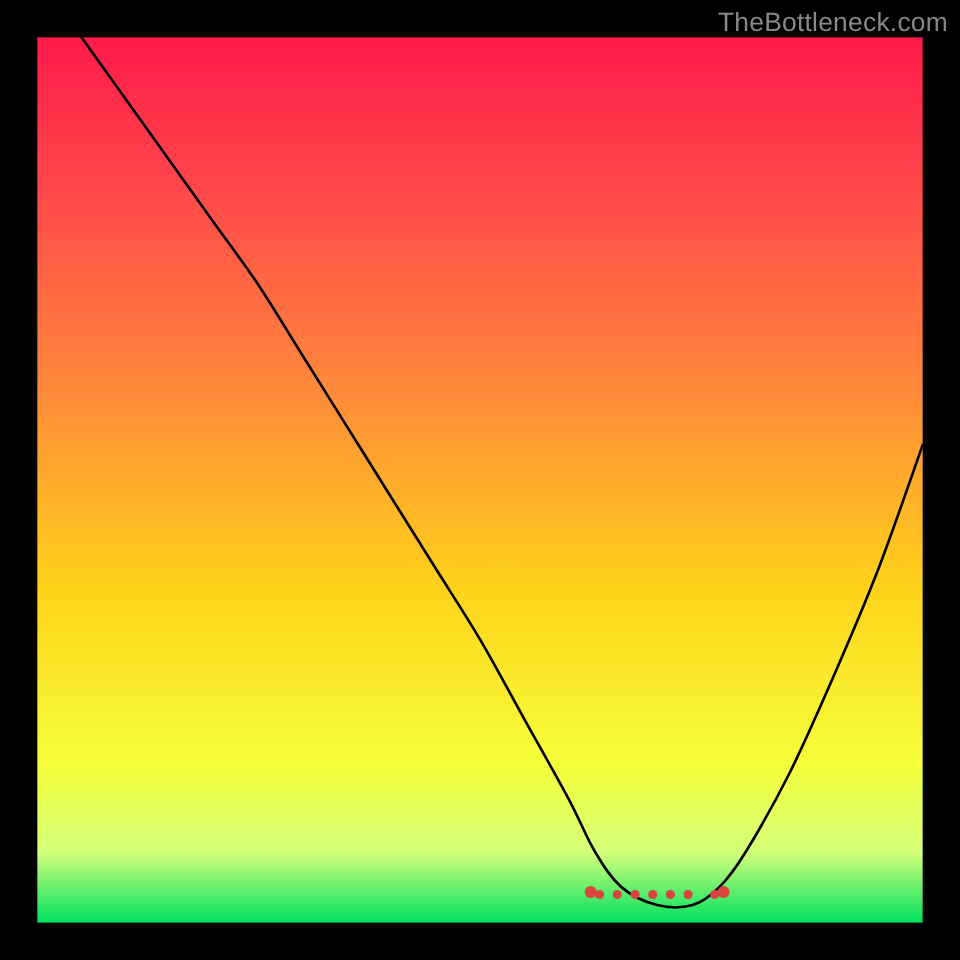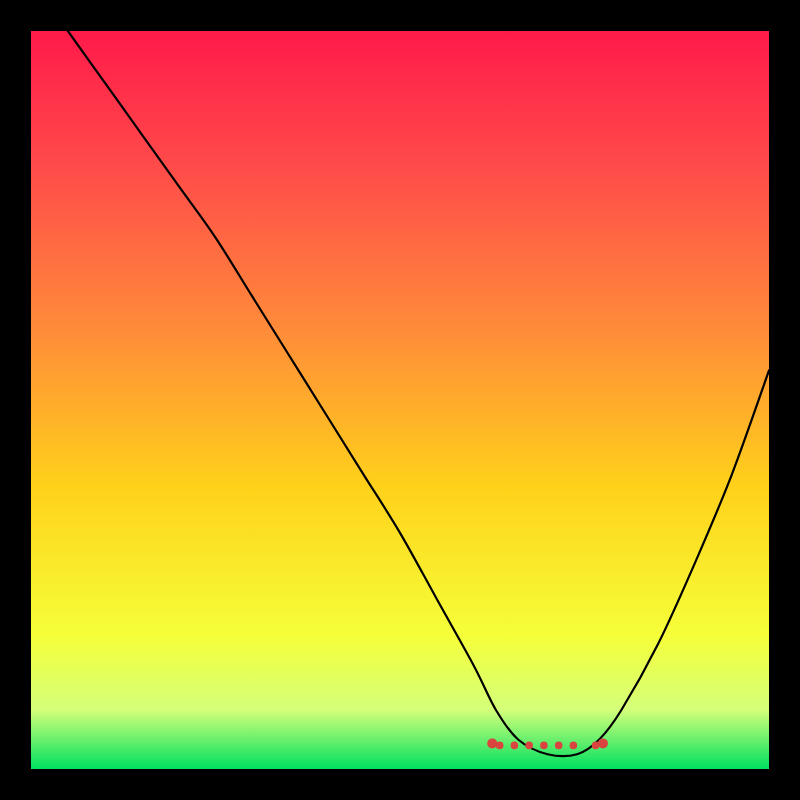--- a/index.html
+++ b/index.html
@@ -20,20 +20,21 @@
     left: 31px;
     top: 31px;
     width: 738px;
     height: 738px;
   }
   svg { display: block; }
 </style>
 </head>
 <body>
 <div class="container">
+  <div class="watermark">TheBottleneck.com</div>
   <div class="plot">
     <svg id="chart-svg" width="738" height="738" viewBox="0 0 738 738" preserveAspectRatio="none">
       <defs>
         <linearGradient id="bg-grad" x1="0" y1="0" x2="0" y2="1">
           <stop id="g0" offset="0%" stop-color="#ff1a4a"></stop>
           <stop id="g1" offset="18%" stop-color="#ff4a4a"></stop>
           <stop id="g2" offset="40%" stop-color="#ff8a3a"></stop>
           <stop id="g3" offset="62%" stop-color="#ffd21a"></stop>
           <stop id="g4" offset="82%" stop-color="#f5ff3a"></stop>
           <stop id="g5" offset="92%" stop-color="#d4ff7a"></stop>

